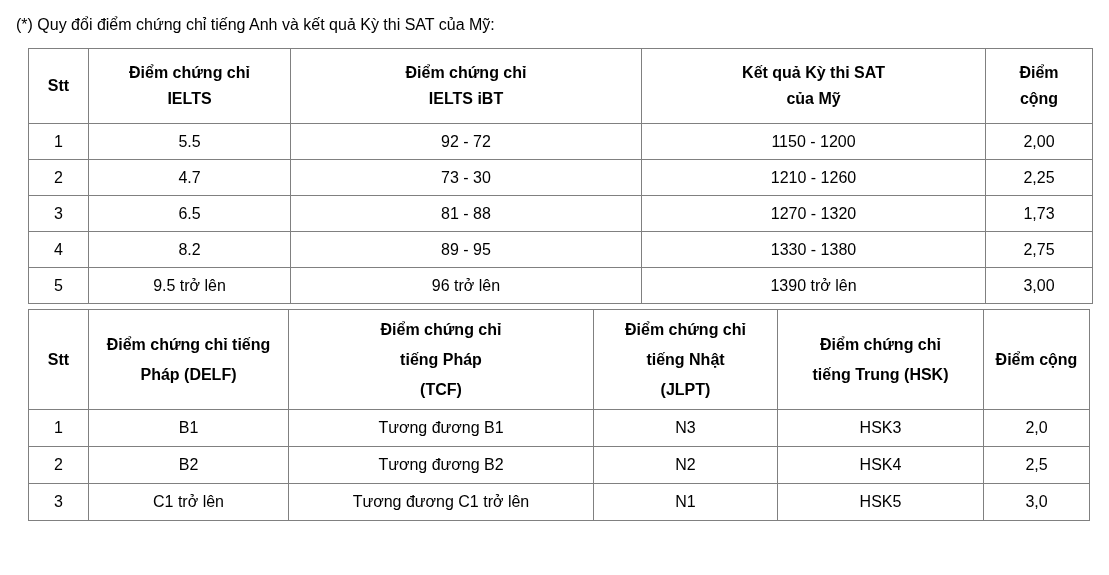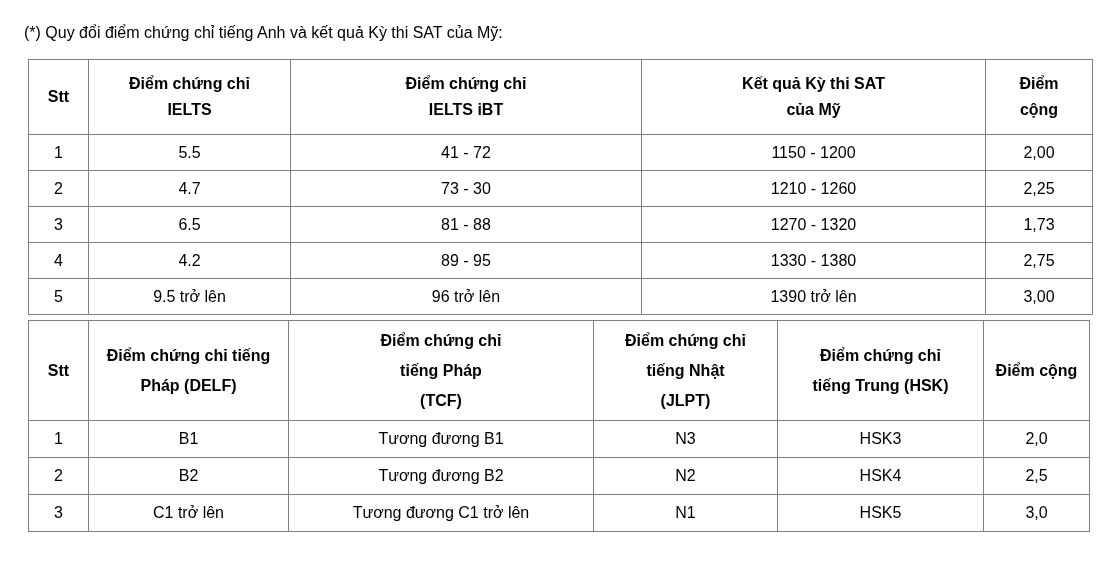--- a/index.html
+++ b/index.html
@@ -13,21 +13,21 @@
   }
   body {
     width: 1109px;
     height: 575px;
     overflow: hidden;
   }
   .page {
     padding: 7px 0 0 8px;
   }
   .caption {
-    margin: 16px;
+    margin: 8px;
     line-height: 20px;
     font-weight: normal;
   }
   .caption2 {
     margin-top: 33px;
   }
   table {
     border-collapse: collapse;
     table-layout: fixed;
     margin-left: 20px;
@@ -93,41 +93,41 @@
         <th>
           <div>Điểm</div>
           <div>cộng</div>
         </th>
       </tr>
     </thead>
     <tbody>
       <tr>
         <td>1</td>
         <td>5.5</td>
-        <td>41 - 72</td>
+        <td>92 - 72</td>
         <td>1150 - 1200</td>
         <td>2,00</td>
       </tr>
       <tr>
         <td>2</td>
         <td>4.7</td>
         <td>73 - 30</td>
         <td>1210 - 1260</td>
         <td>2,25</td>
       </tr>
       <tr>
         <td>3</td>
         <td>6.5</td>
         <td>81 - 88</td>
         <td>1270 - 1320</td>
         <td>1,73</td>
       </tr>
       <tr>
         <td>4</td>
-        <td>4.2</td>
+        <td>8.2</td>
         <td>89 - 95</td>
         <td>1330 - 1380</td>
         <td>2,75</td>
       </tr>
       <tr>
         <td>5</td>
         <td>9.5 trở lên</td>
         <td>96 trở lên</td>
         <td>1390 trở lên</td>
         <td>3,00</td>

